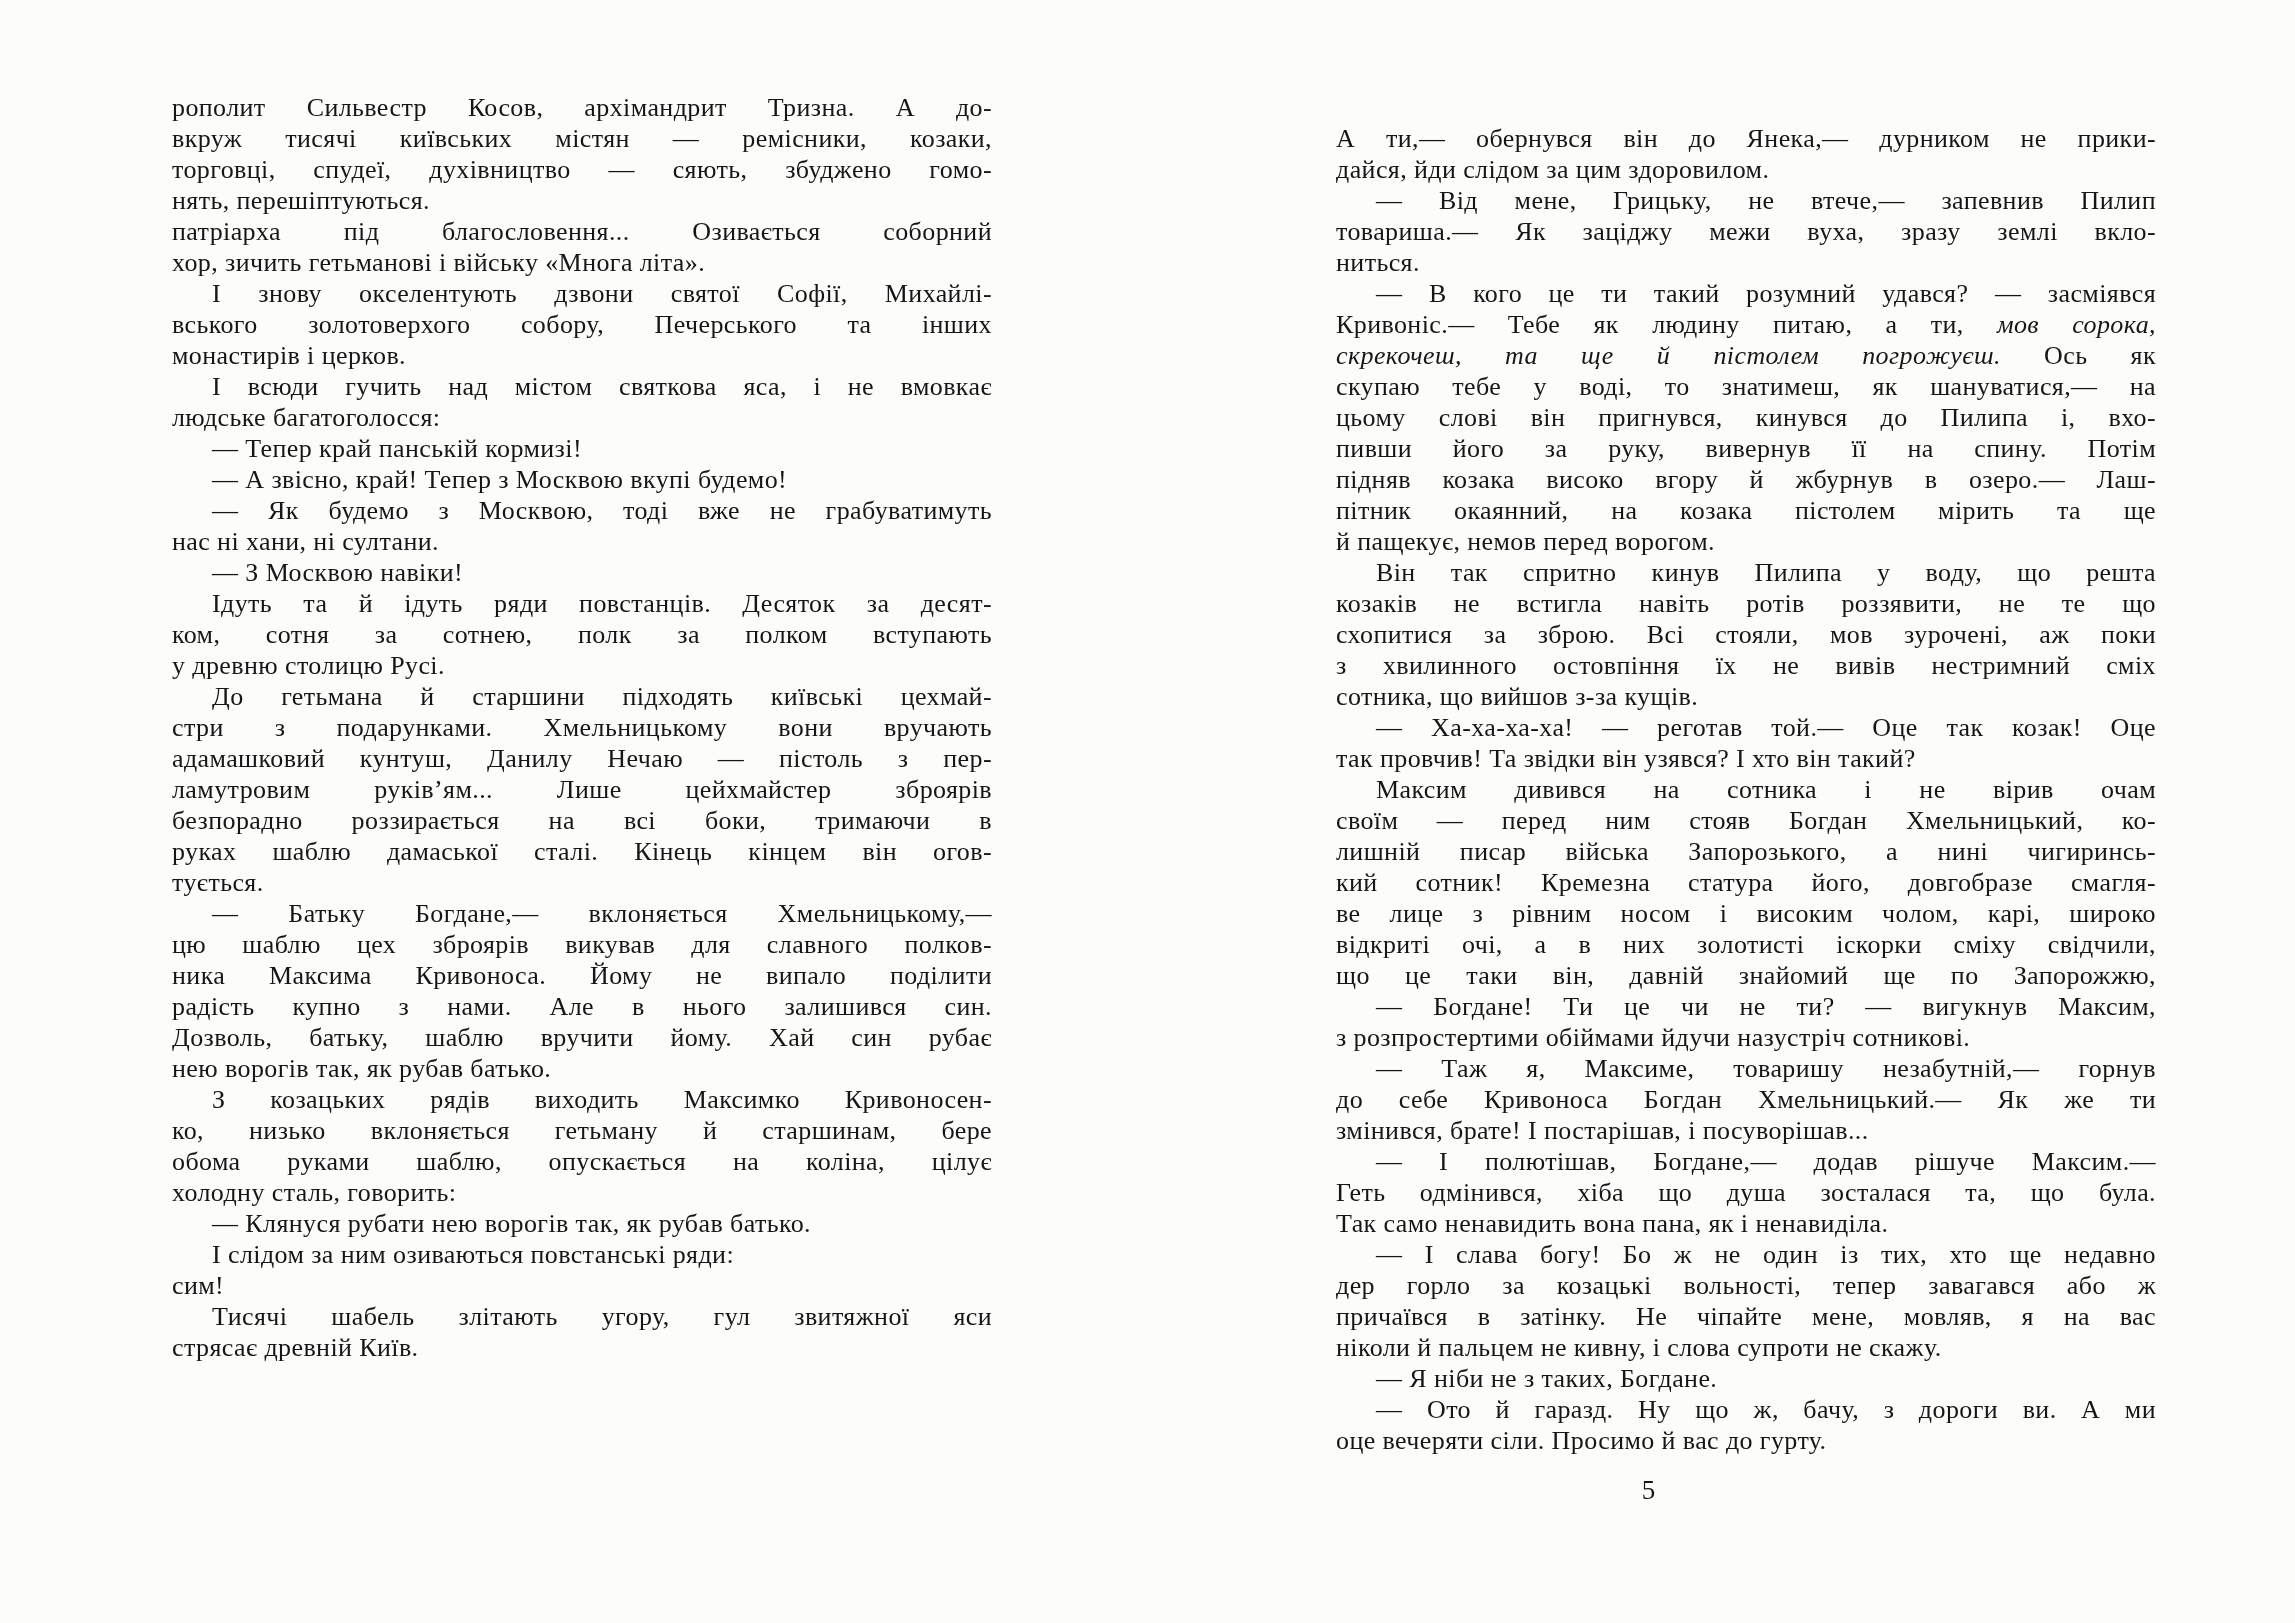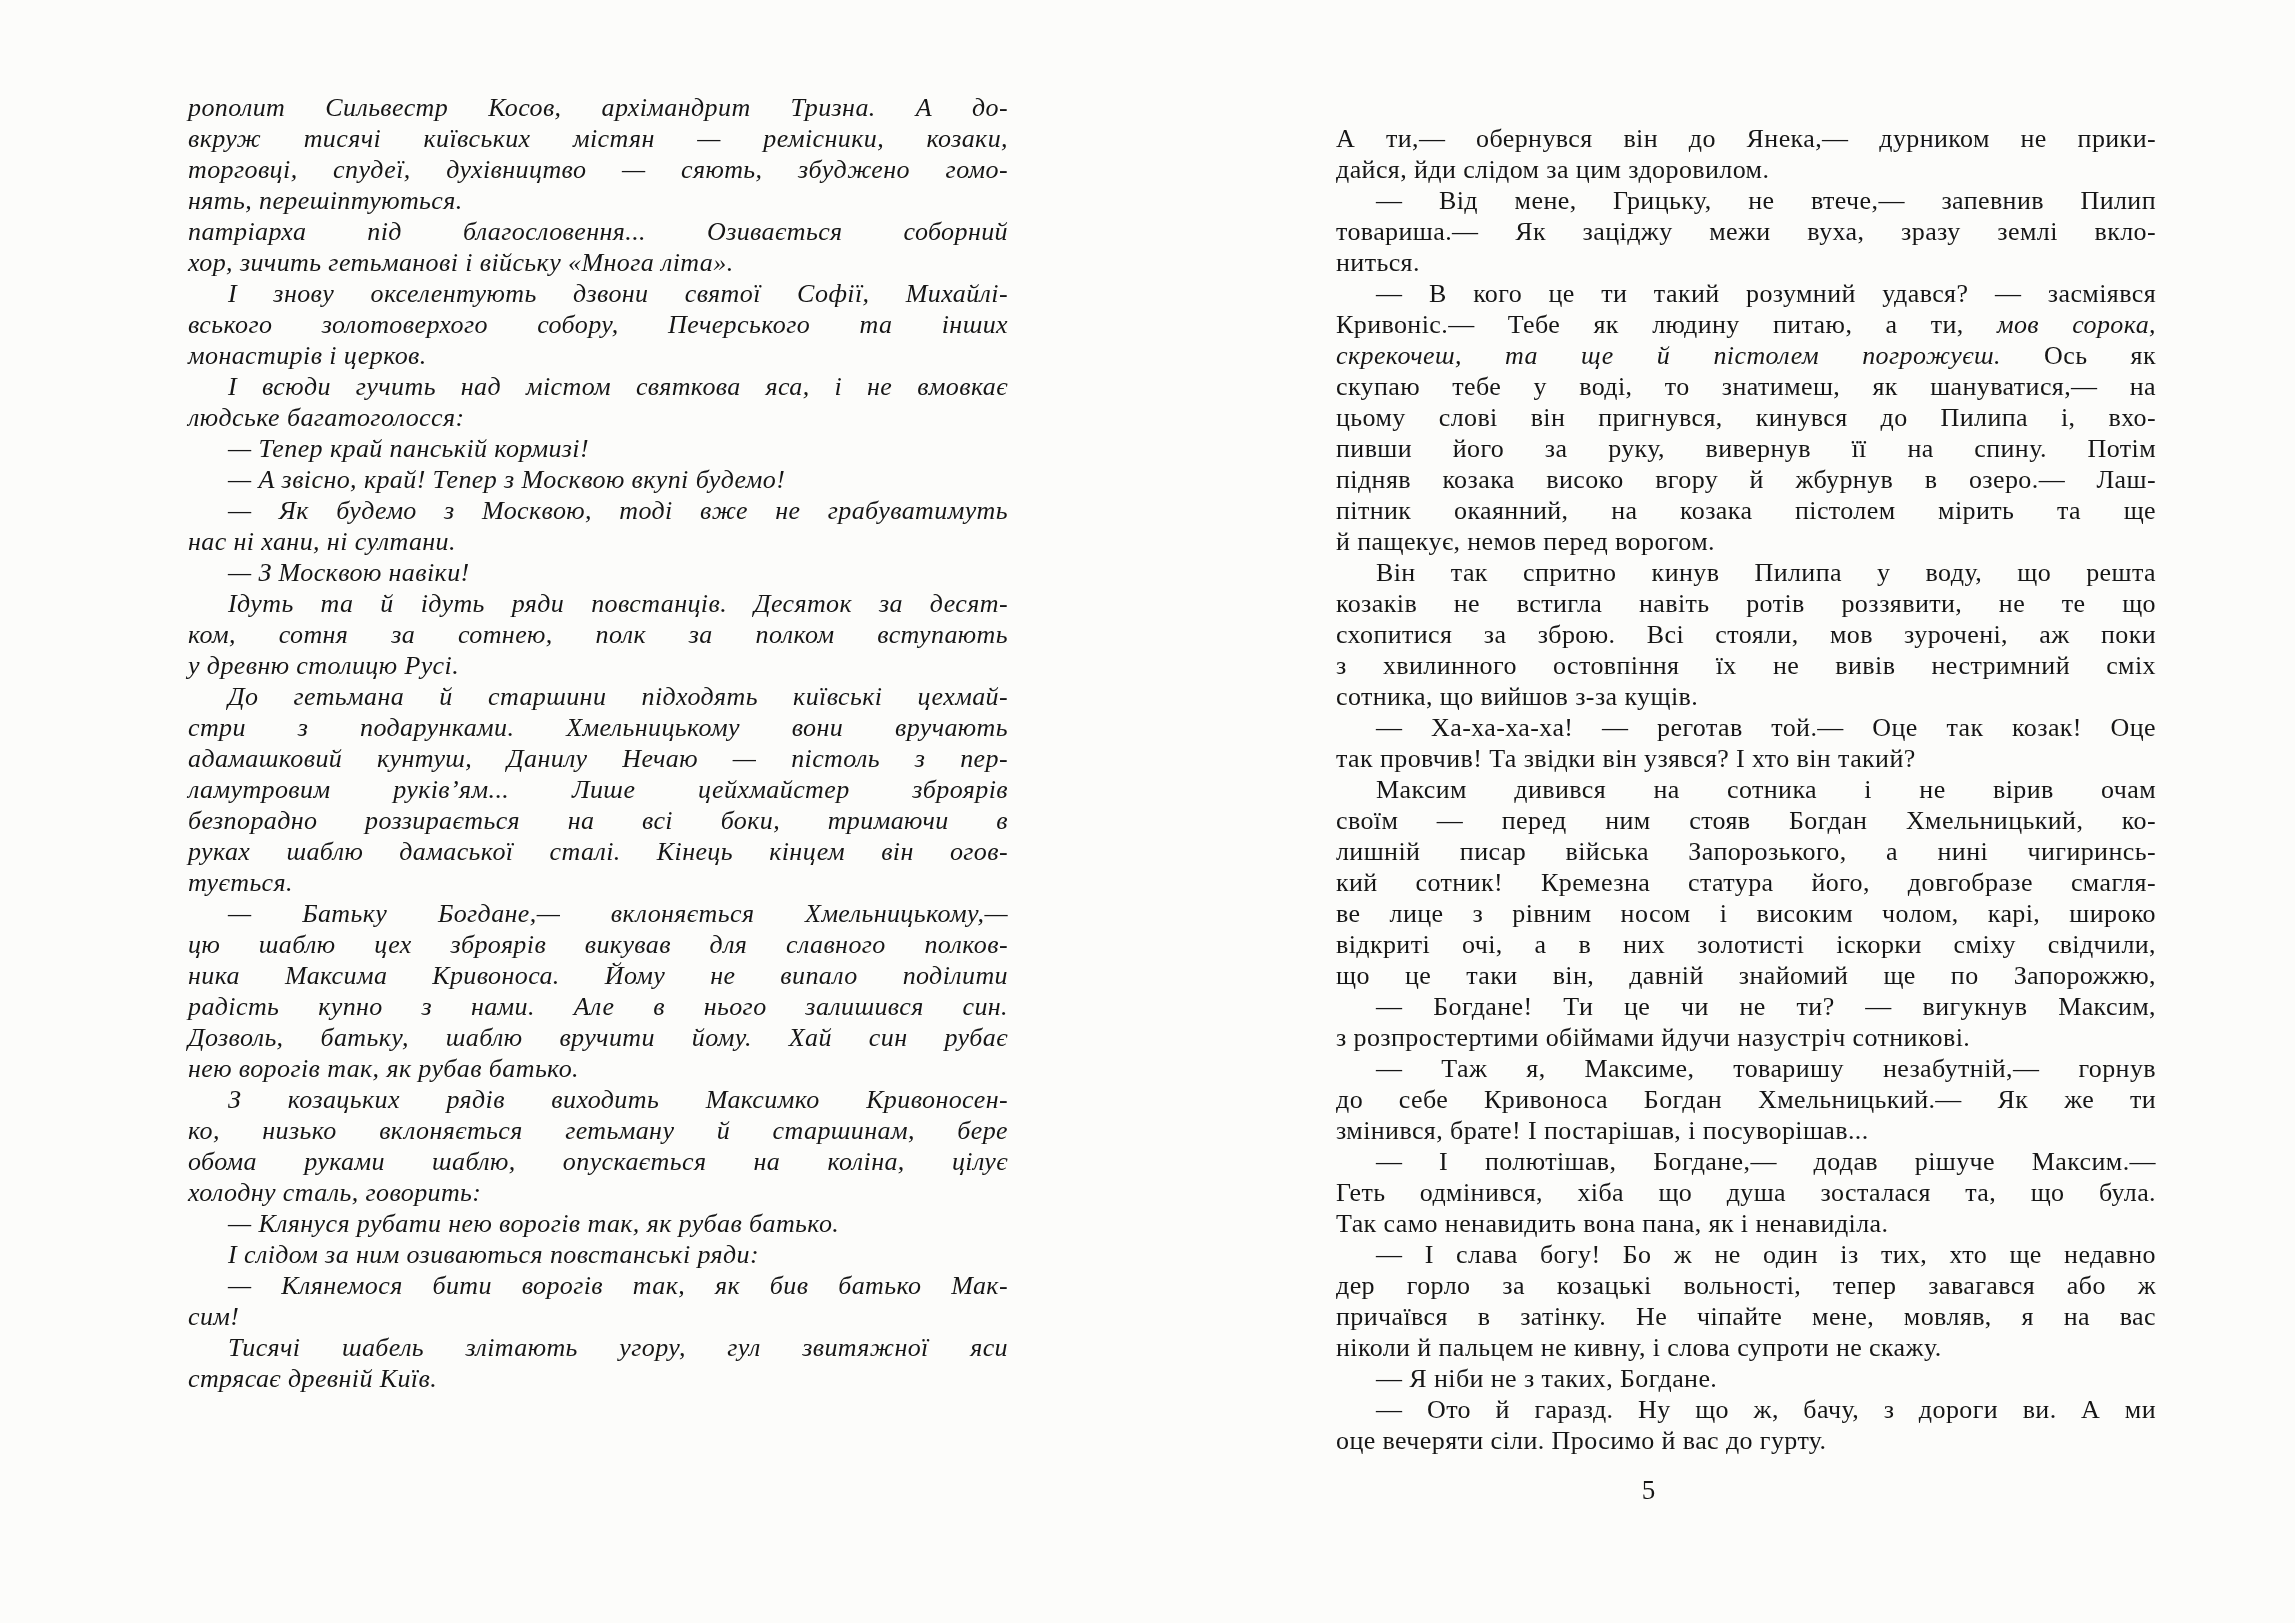--- a/index.html
+++ b/index.html
@@ -12,21 +12,21 @@
     position: relative;
     background: #fcfcfa;
     font-family: "Liberation Serif", serif;
     color: #161616;
     overflow: hidden;
   }
   .page {
     position: absolute;
     width: 820px;
   }
-  .page-left  { left: 188px;  top: 92px; font-style: italic; }
+  .page-left  { left: 172px;  top: 92px; }
   .page-right { left: 1336px; top: 123px; }
   .line {
     font-size: 26px;
     line-height: 31px;
     letter-spacing: 0.4px;
     text-align: justify;
     text-align-last: justify;
     -moz-text-align-last: justify;
   }
   .line.end { text-align-last: left; -moz-text-align-last: left; }
@@ -78,21 +78,20 @@
       <div class="line"><span>ника Максима Кривоноса. Йому не випало поділити</span></div>
       <div class="line"><span>радість купно з нами. Але в нього залишився син.</span></div>
       <div class="line"><span>Дозволь, батьку, шаблю вручити йому. Хай син рубає</span></div>
       <div class="line end"><span>нею ворогів так, як рубав батько.</span></div>
       <div class="line ind"><span>З козацьких рядів виходить Максимко Кривоносен-</span></div>
       <div class="line"><span>ко, низько вклоняється гетьману й старшинам, бере</span></div>
       <div class="line"><span>обома руками шаблю, опускається на коліна, цілує</span></div>
       <div class="line end"><span>холодну сталь, говорить:</span></div>
       <div class="line ind end"><span>— Клянуся рубати нею ворогів так, як рубав батько.</span></div>
       <div class="line ind end"><span>І слідом за ним озиваються повстанські ряди:</span></div>
-      <div class="line ind"><span>— Клянемося бити ворогів так, як бив батько Мак-</span></div>
       <div class="line end"><span>сим!</span></div>
       <div class="line ind"><span>Тисячі шабель злітають угору, гул звитяжної яси</span></div>
       <div class="line end"><span>стрясає древній Київ.</span></div>
     </div>
 
   <div class="page page-right" id="rightPage">
       <div class="line"><span>А ти,— обернувся він до Янека,— дурником не прики-</span></div>
       <div class="line end"><span>дайся, йди слідом за цим здоровилом.</span></div>
       <div class="line ind"><span>— Від мене, Грицьку, не втече,— запевнив Пилип</span></div>
       <div class="line"><span>товариша.— Як заціджу межи вуха, зразу землі вкло-</span></div>

